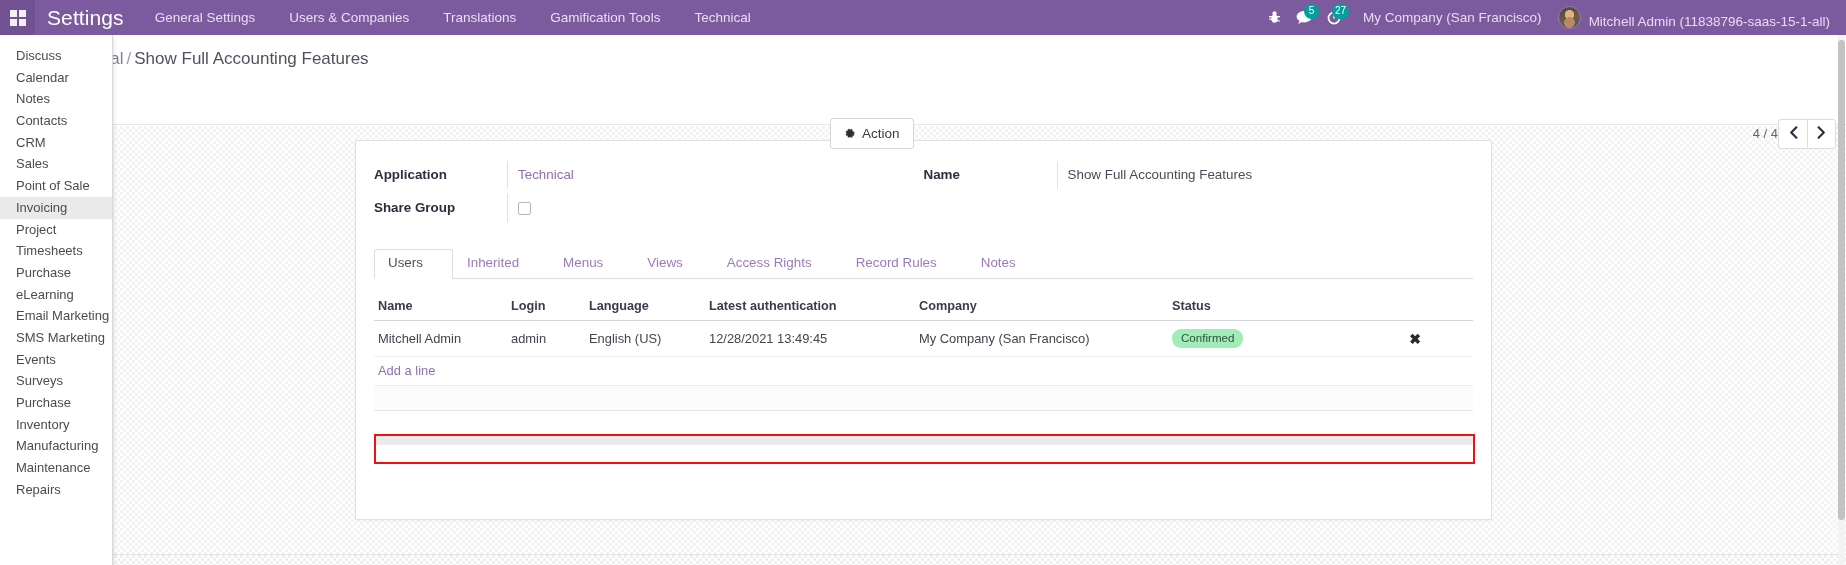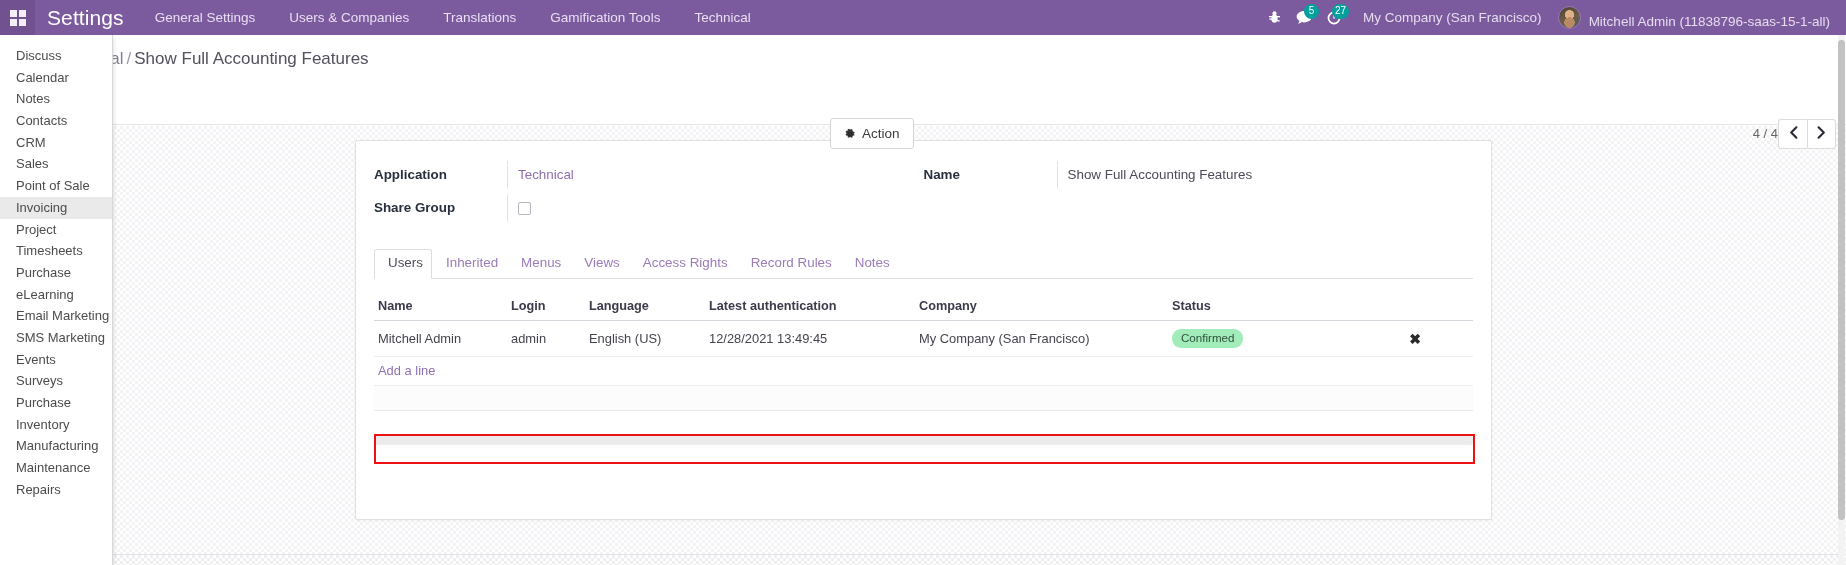--- a/index.html
+++ b/index.html
@@ -269,21 +269,21 @@
   
   .notebook { margin-top: 22px; padding: 0 18px; }
   .nb-tabs {
     display: flex;
     border-bottom: 1px solid #dcdce1;
     height: 30px;
   }
   .nb-tab {
     font-size: 13.4px;
     color: #9b7bb8;
-    padding: 5px 8px 6px 13px;
+    padding: 5px 29px 6px 13px;
     cursor: pointer;
     border: 1px solid transparent;
     margin-bottom: -1px;
     border-radius: 3px 3px 0 0;
     white-space: nowrap;
   }
   .nb-tab.active {
     color: #4f4f5d;
     background: #fff;
     border-color: #dcdce1 #dcdce1 #fff;

